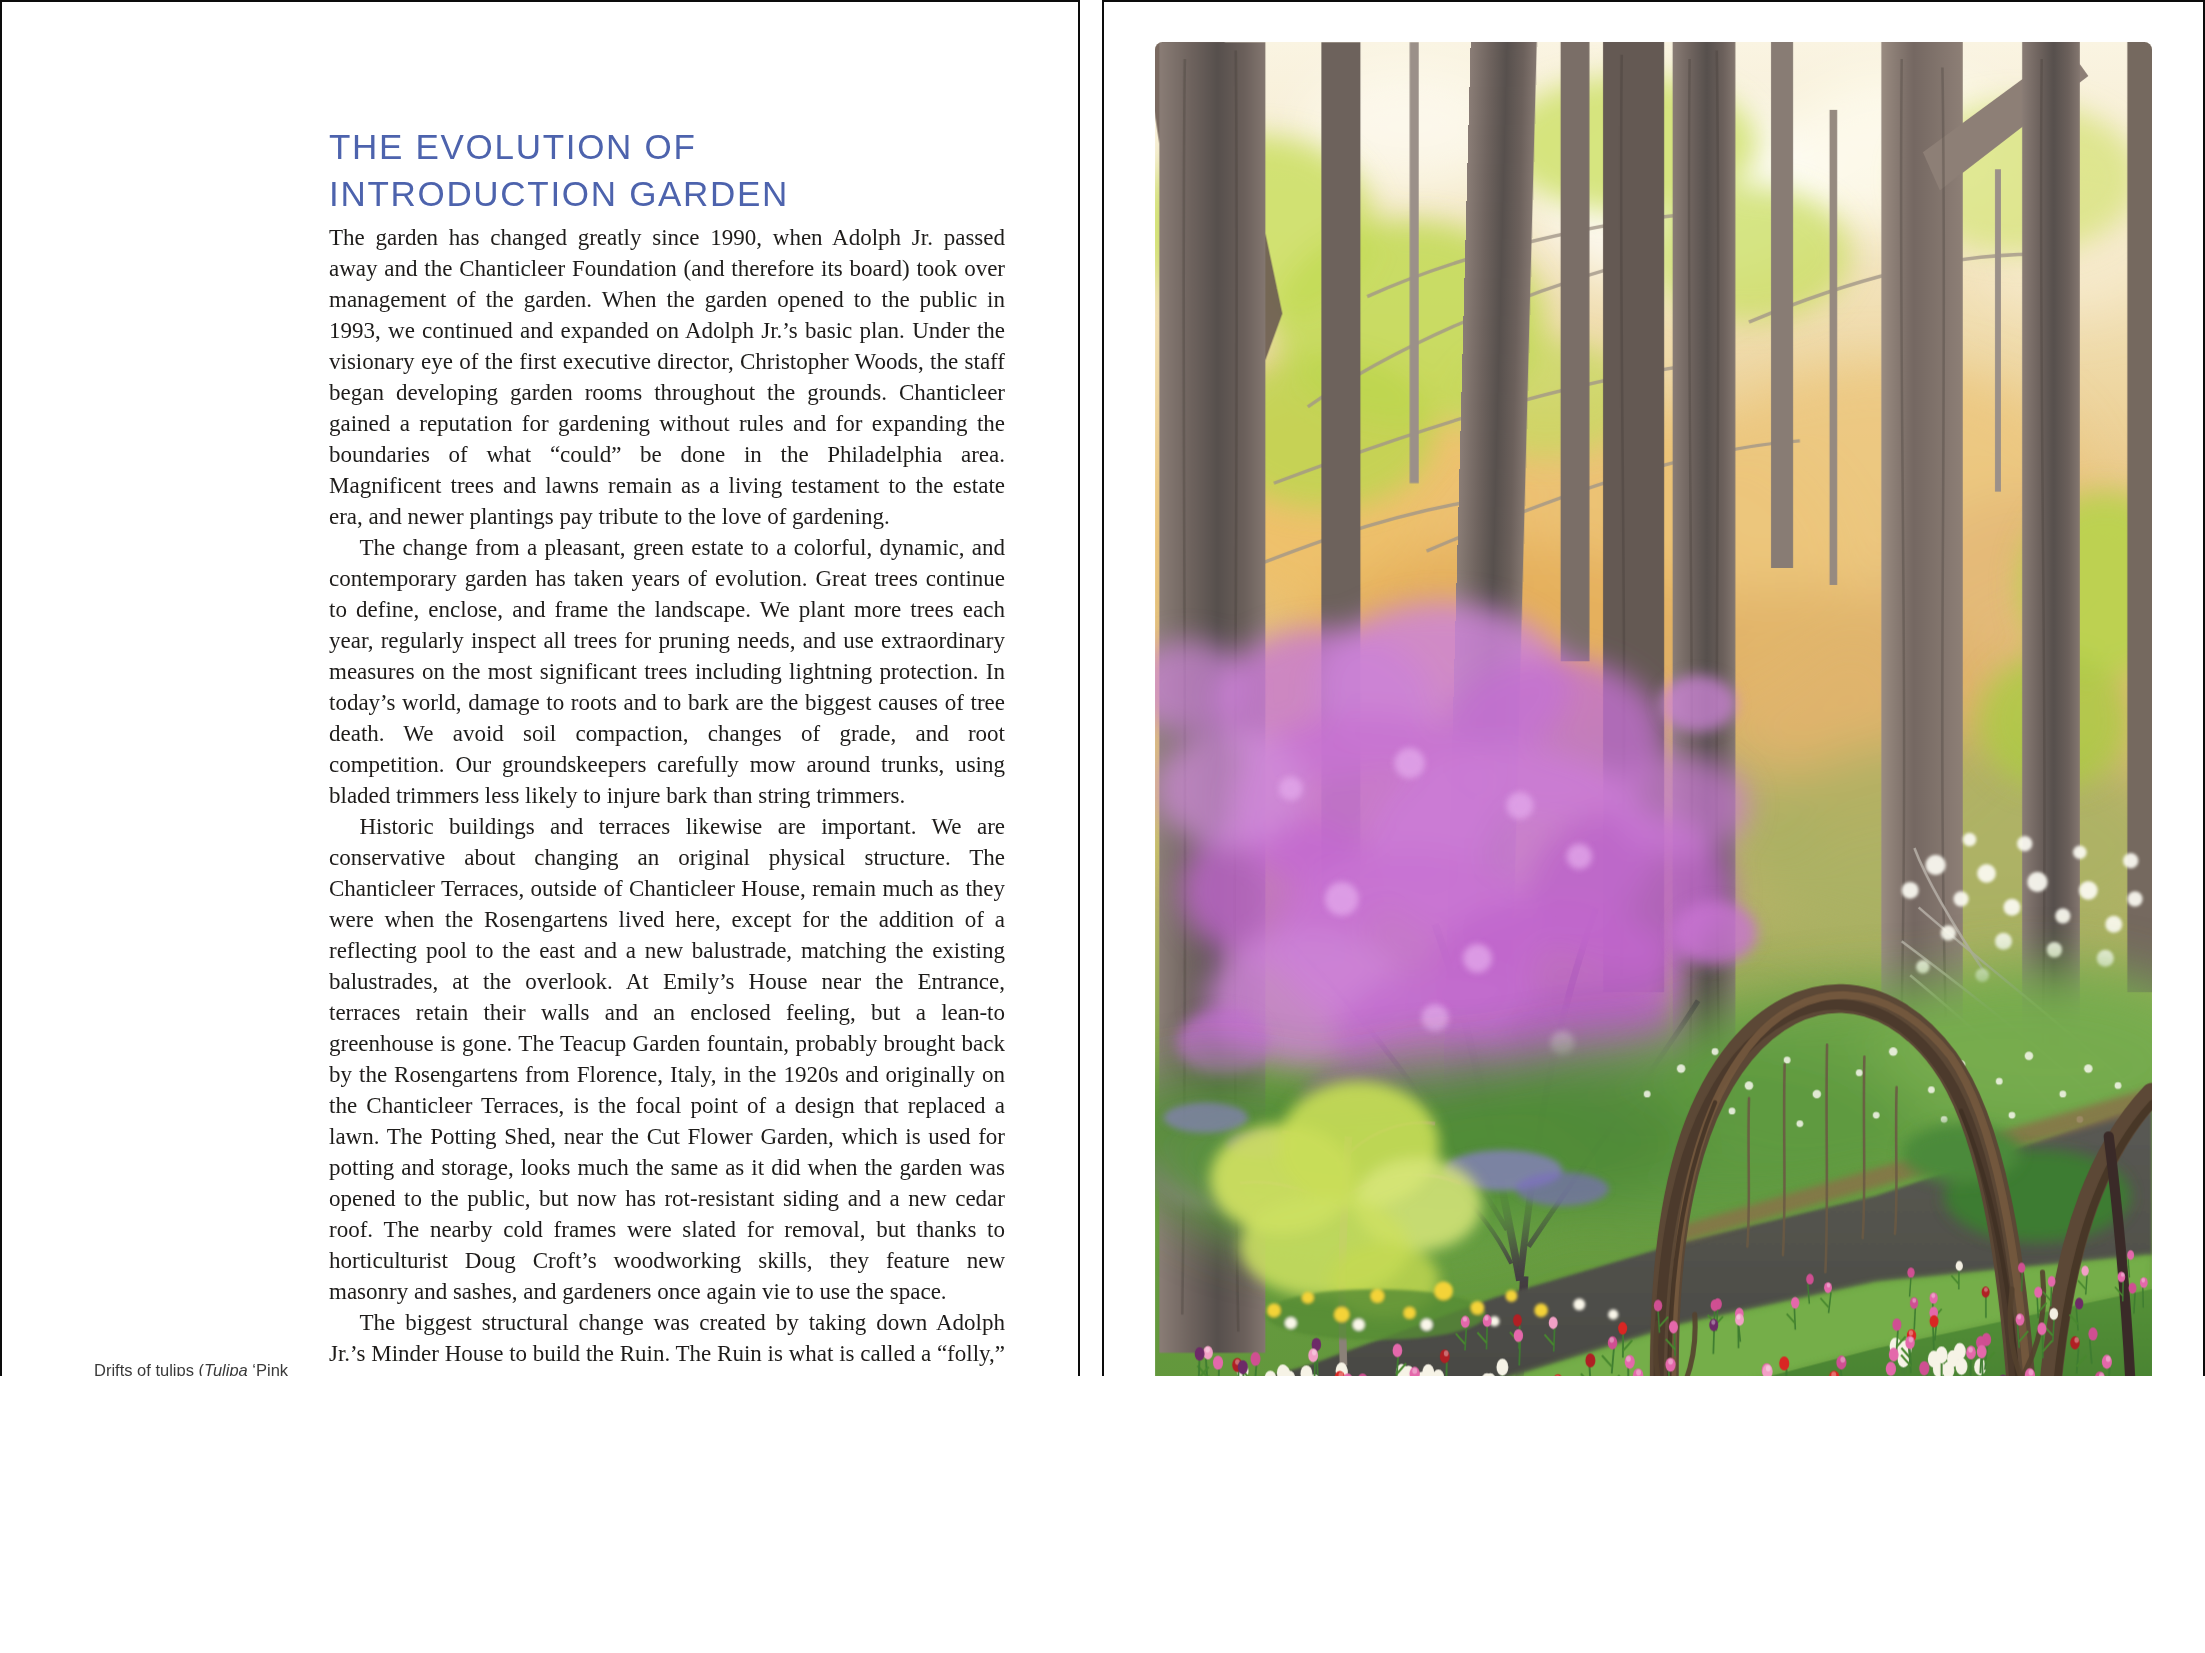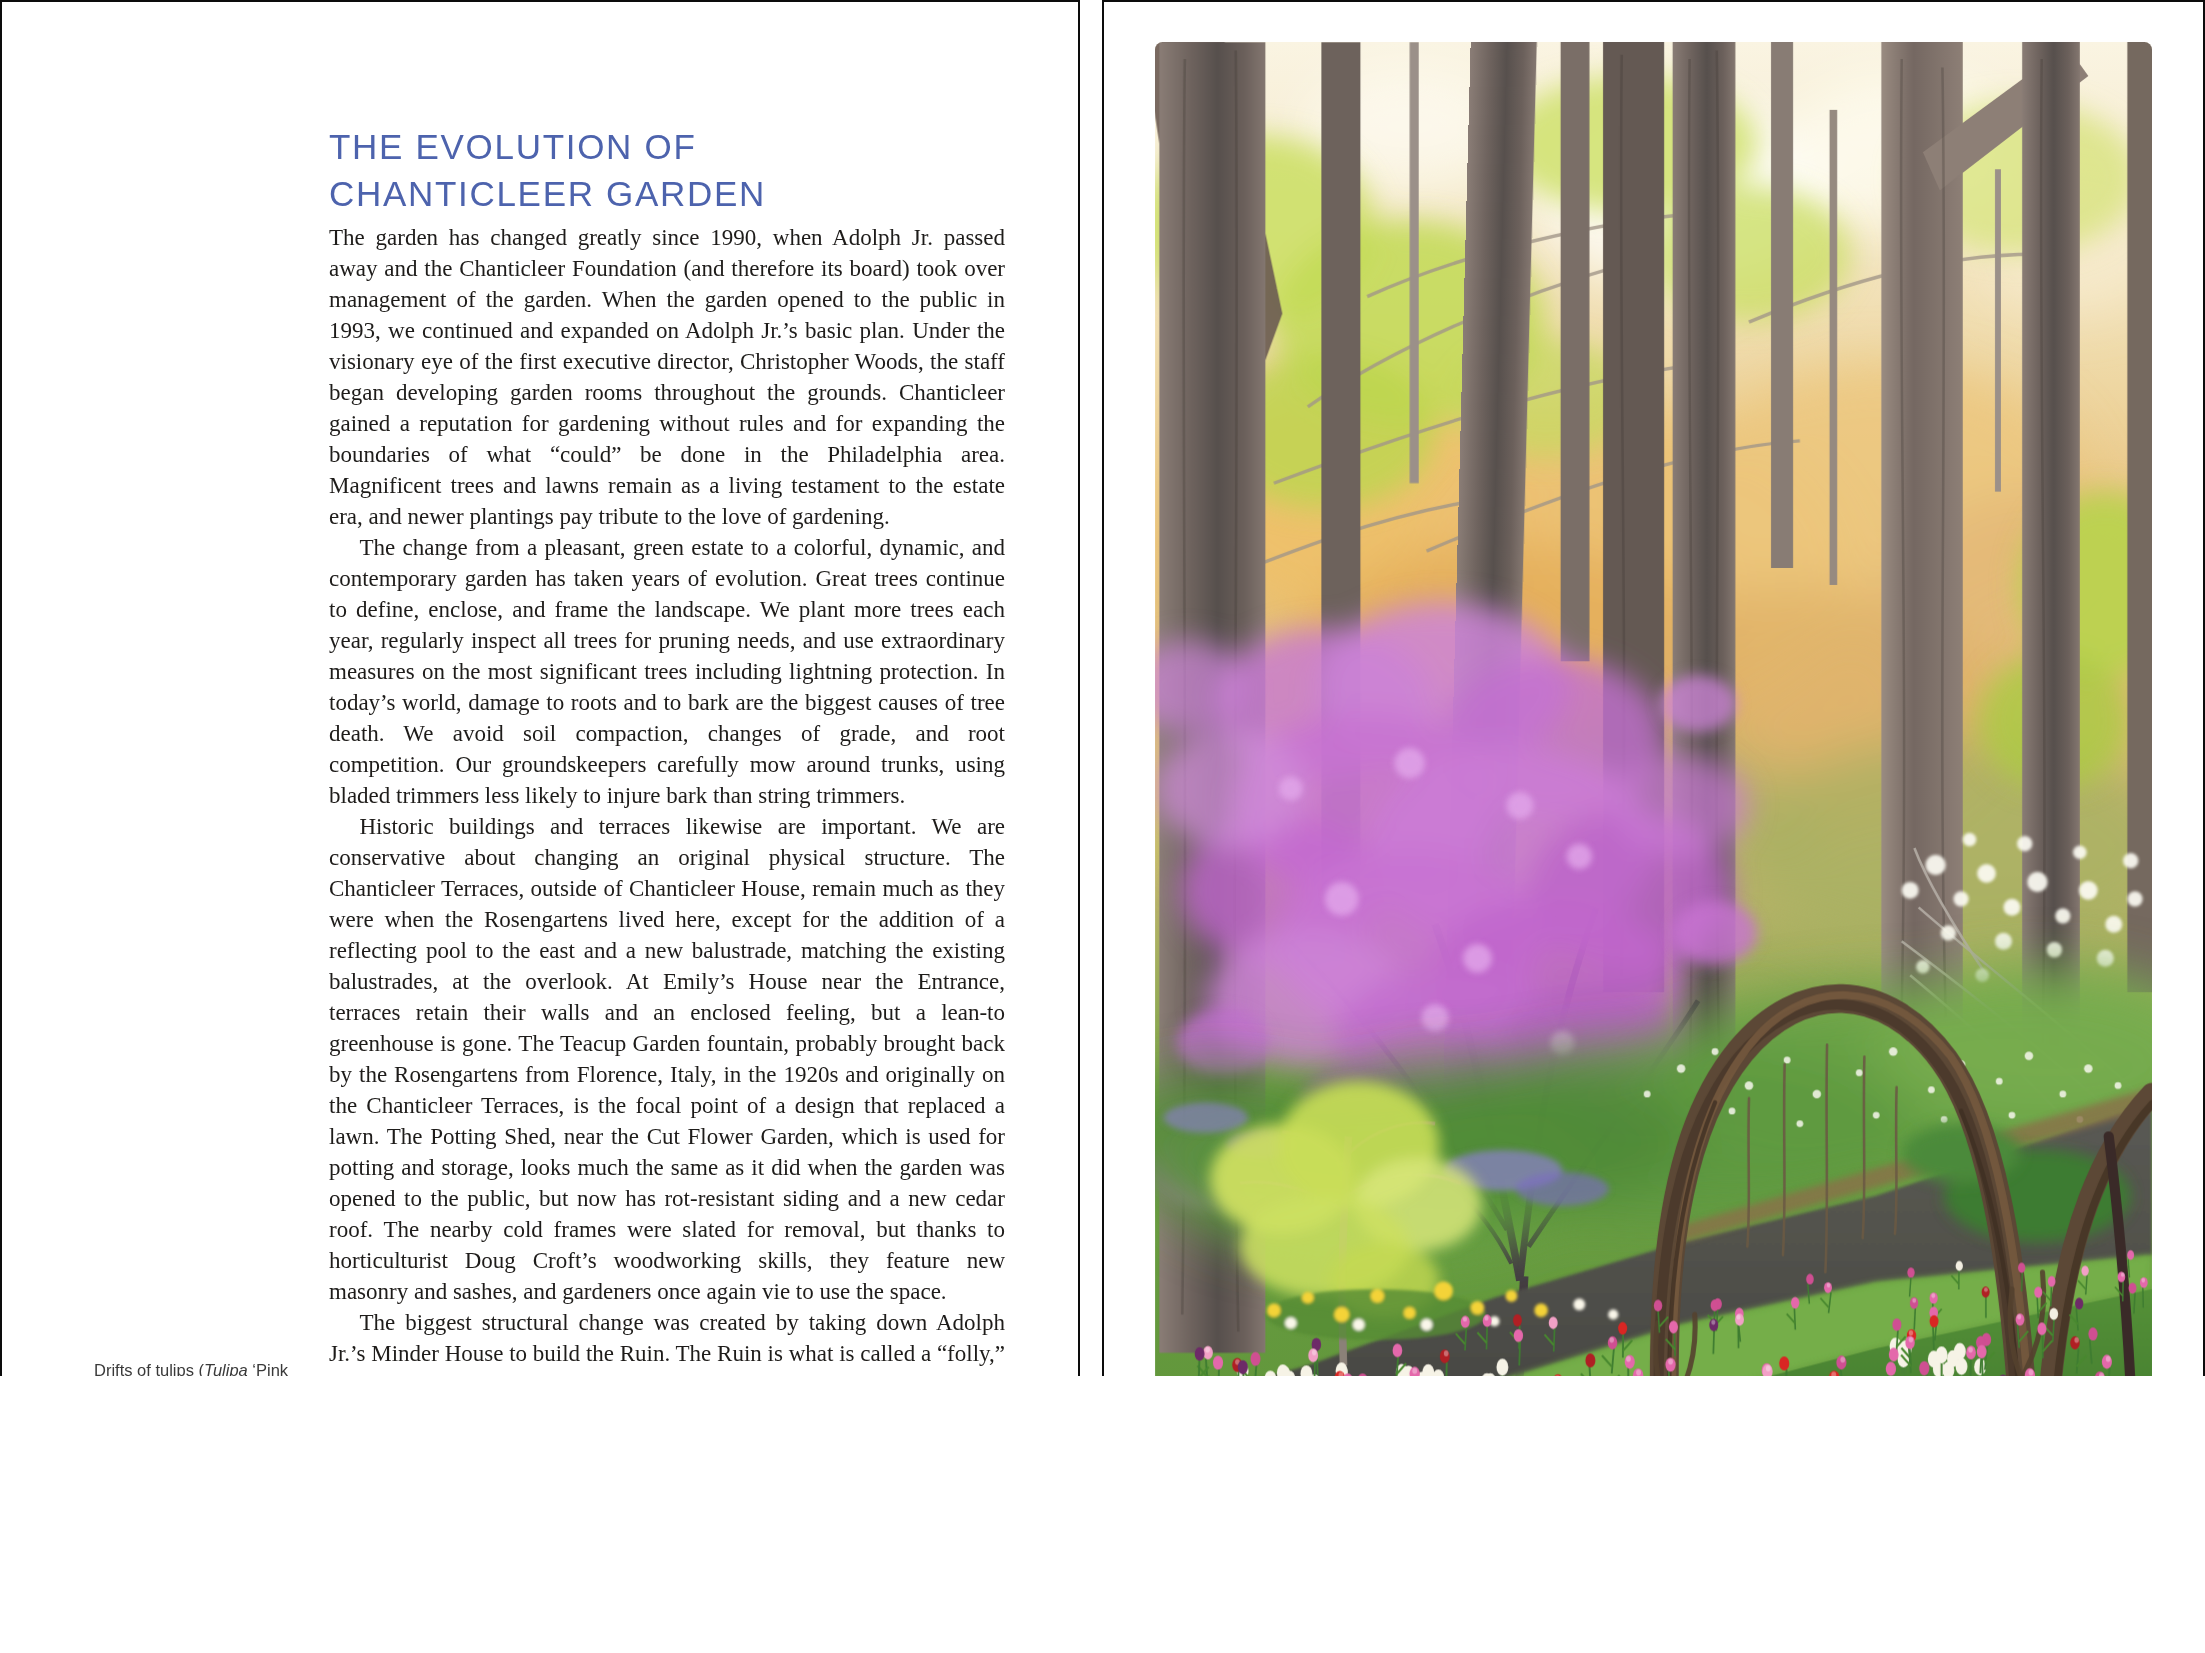--- a/index.html
+++ b/index.html
@@ -25,21 +25,21 @@
   #photo-frame svg{display:block;}
 </style>
 </head>
 <body>
 
 <div id="stage">
 
   <div class="page" id="left-page">
     <div id="chapter-title" style="color: rgb(77, 99, 173);">
       <div>THE EVOLUTION OF</div>
-      <div>CHANTICLEER GARDEN</div>
+      <div>INTRODUCTION GARDEN</div>
     </div>
 
     <div id="body-text" style="color: rgb(30, 28, 26);">
         <p class="noindent">The garden has changed greatly since 1990, when Adolph Jr. passed away and the Chanticleer Foundation (and therefore its board) took over management of the garden. When the garden opened to the public in 1993, we continued and expanded on Adolph Jr.’s basic plan. Under the visionary eye of the first executive director, Christopher Woods, the staff began developing garden rooms throughout the grounds. Chanticleer gained a reputation for gardening without rules and for expanding the boundaries of what “could” be done in the Philadelphia area. Magnificent trees and lawns remain as a living testament to the estate era, and newer plantings pay tribute to the love of gardening.</p>
         <p>The change from a pleasant, green estate to a colorful, dynamic, and contemporary garden has taken years of evolution. Great trees continue to define, enclose, and frame the landscape. We plant more trees each year, regularly inspect all trees for pruning needs, and use extraordinary measures on the most significant trees including lightning protection. In today’s world, damage to roots and to bark are the biggest causes of tree death. We avoid soil compaction, changes of grade, and root competition. Our groundskeepers carefully mow around trunks, using bladed trimmers less likely to injure bark than string trimmers.</p>
         <p>Historic buildings and terraces likewise are important. We are conservative about changing an original physical structure. The Chanticleer Terraces, outside of Chanticleer House, remain much as they were when the Rosengartens lived here, except for the addition of a reflecting pool to the east and a new balustrade, matching the existing balustrades, at the overlook. At Emily’s House near the Entrance, terraces retain their walls and an enclosed feeling, but a lean-to greenhouse is gone. The Teacup Garden fountain, probably brought back by the Rosengartens from Florence, Italy, in the 1920s and originally on the Chanticleer Terraces, is the focal point of a design that replaced a lawn. The Potting Shed, near the Cut Flower Garden, which is used for potting and storage, looks much the same as it did when the garden was opened to the public, but now has rot-resistant siding and a new cedar roof. The nearby cold frames were slated for removal, but thanks to horticulturist Doug Croft’s woodworking skills, they feature new masonry and sashes, and gardeners once again vie to use the space.</p>
         <p>The biggest structural change was created by taking down Adolph Jr.’s Minder House to build the Ruin. The Ruin is what is called a “folly,” built simply for aesthetic pleasure and looking as though the original house had fallen into disrepair. Adolph Jr. explicitly stated his parents’ home was to be kept as a museum but didn’t say anything about his own home. His will left no doubt that the garden was of utmost importance. He himself razed nearby houses to make way for</p>
       </div>
 
     <div id="photo-caption" style="color: rgb(58, 58, 58); margin-top: 9px;"><span>Drifts of tulips (</span><em>Tulipa</em><span> ‘Pink Impression’ and </span><em>T.</em><span> ‘Apeldoorn’) throughout the Cut Flower Garden meet the soaring Bell’s Woodland springtime display.</span></div>

